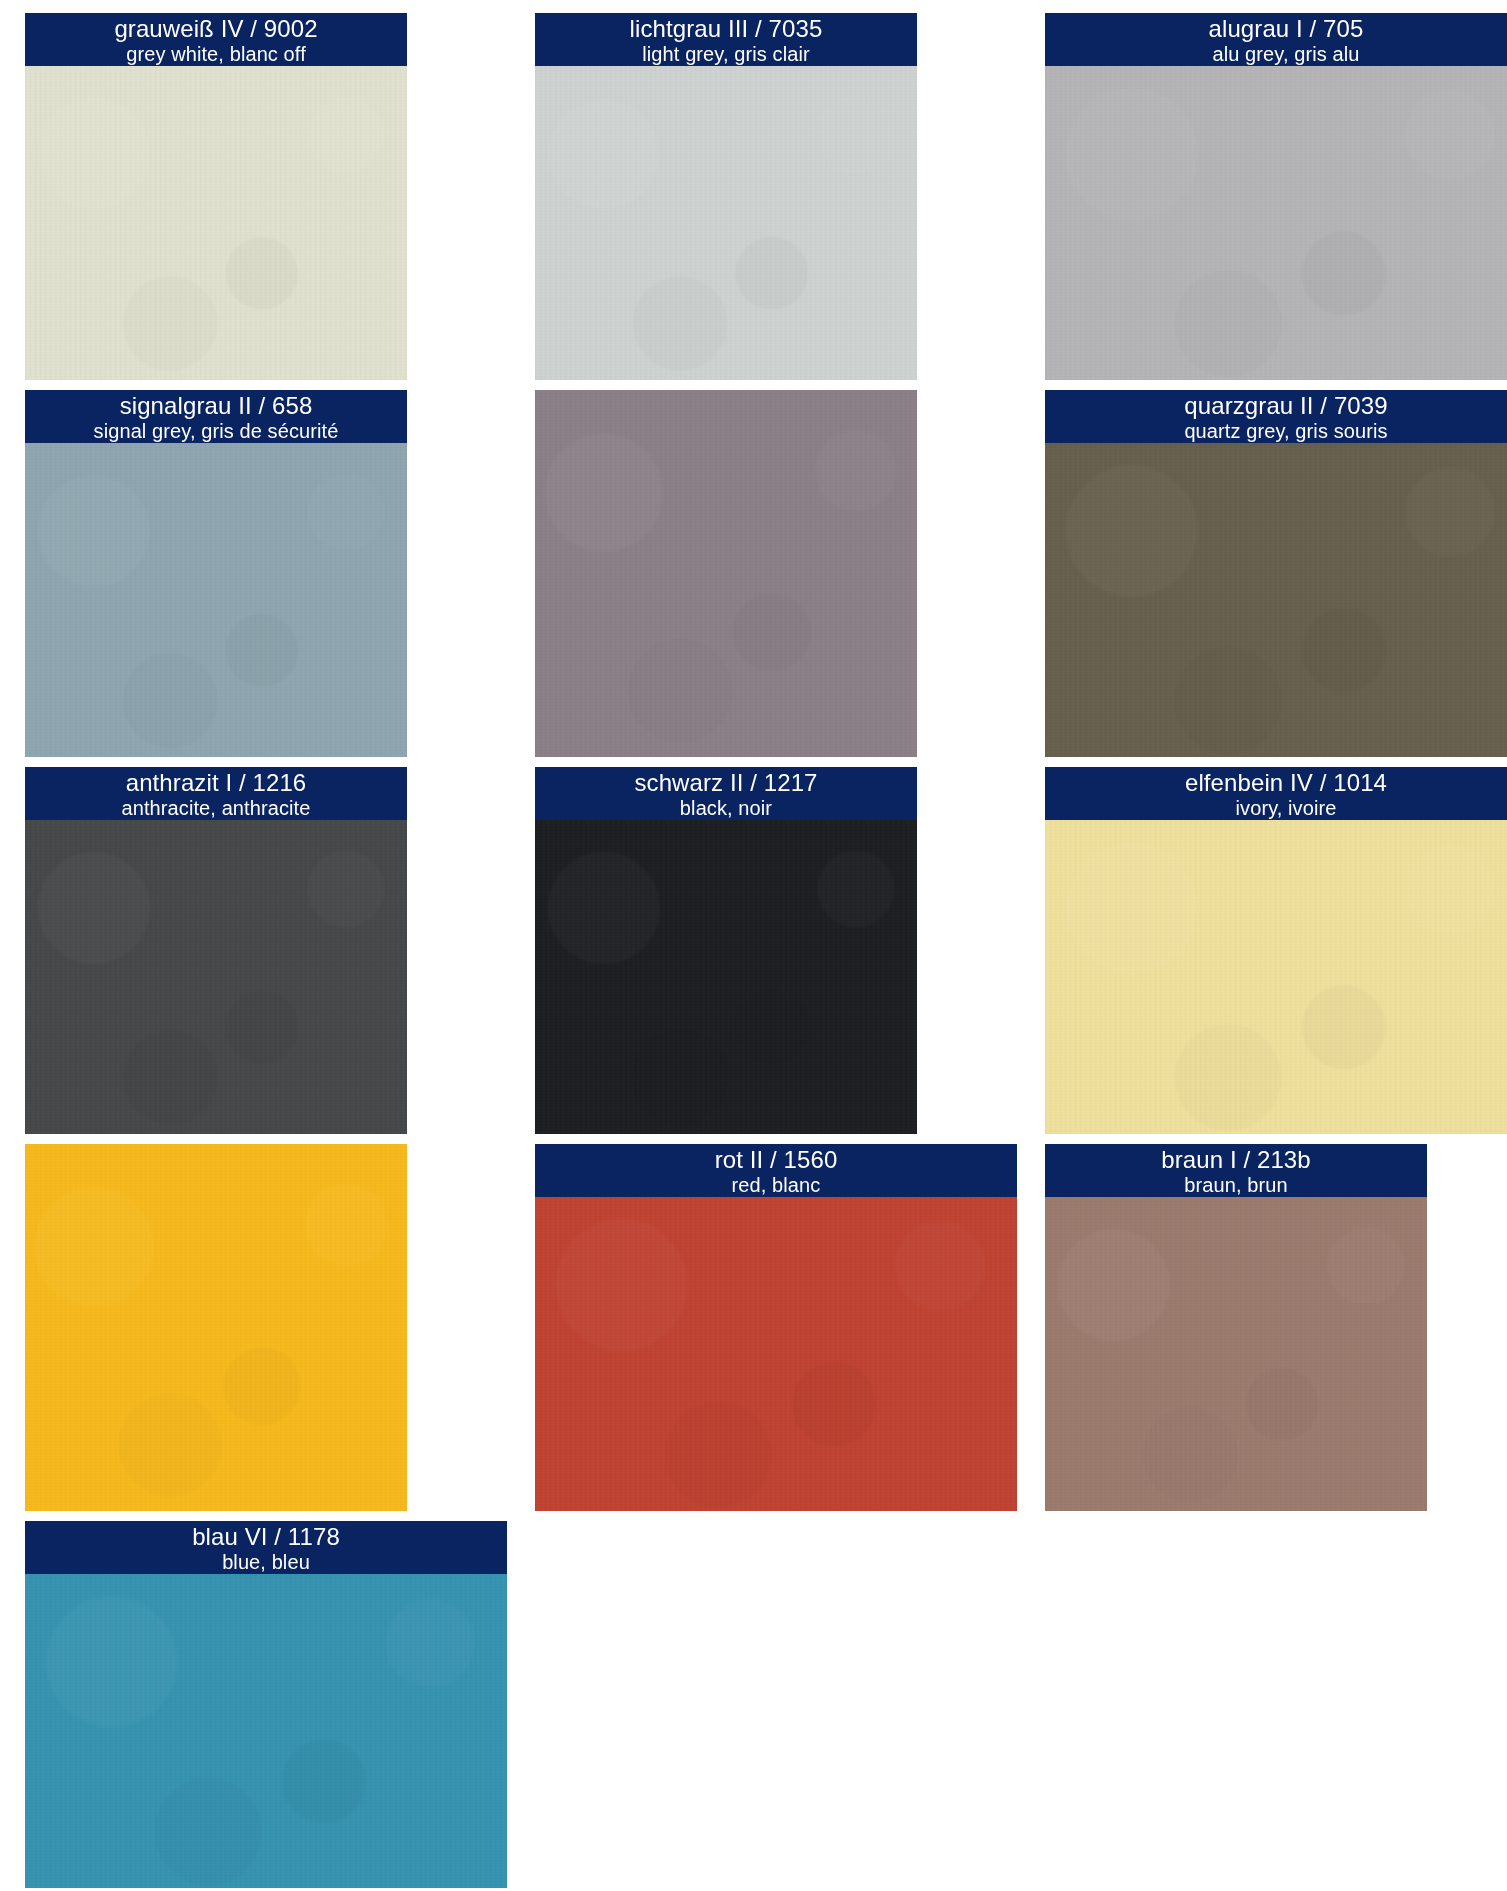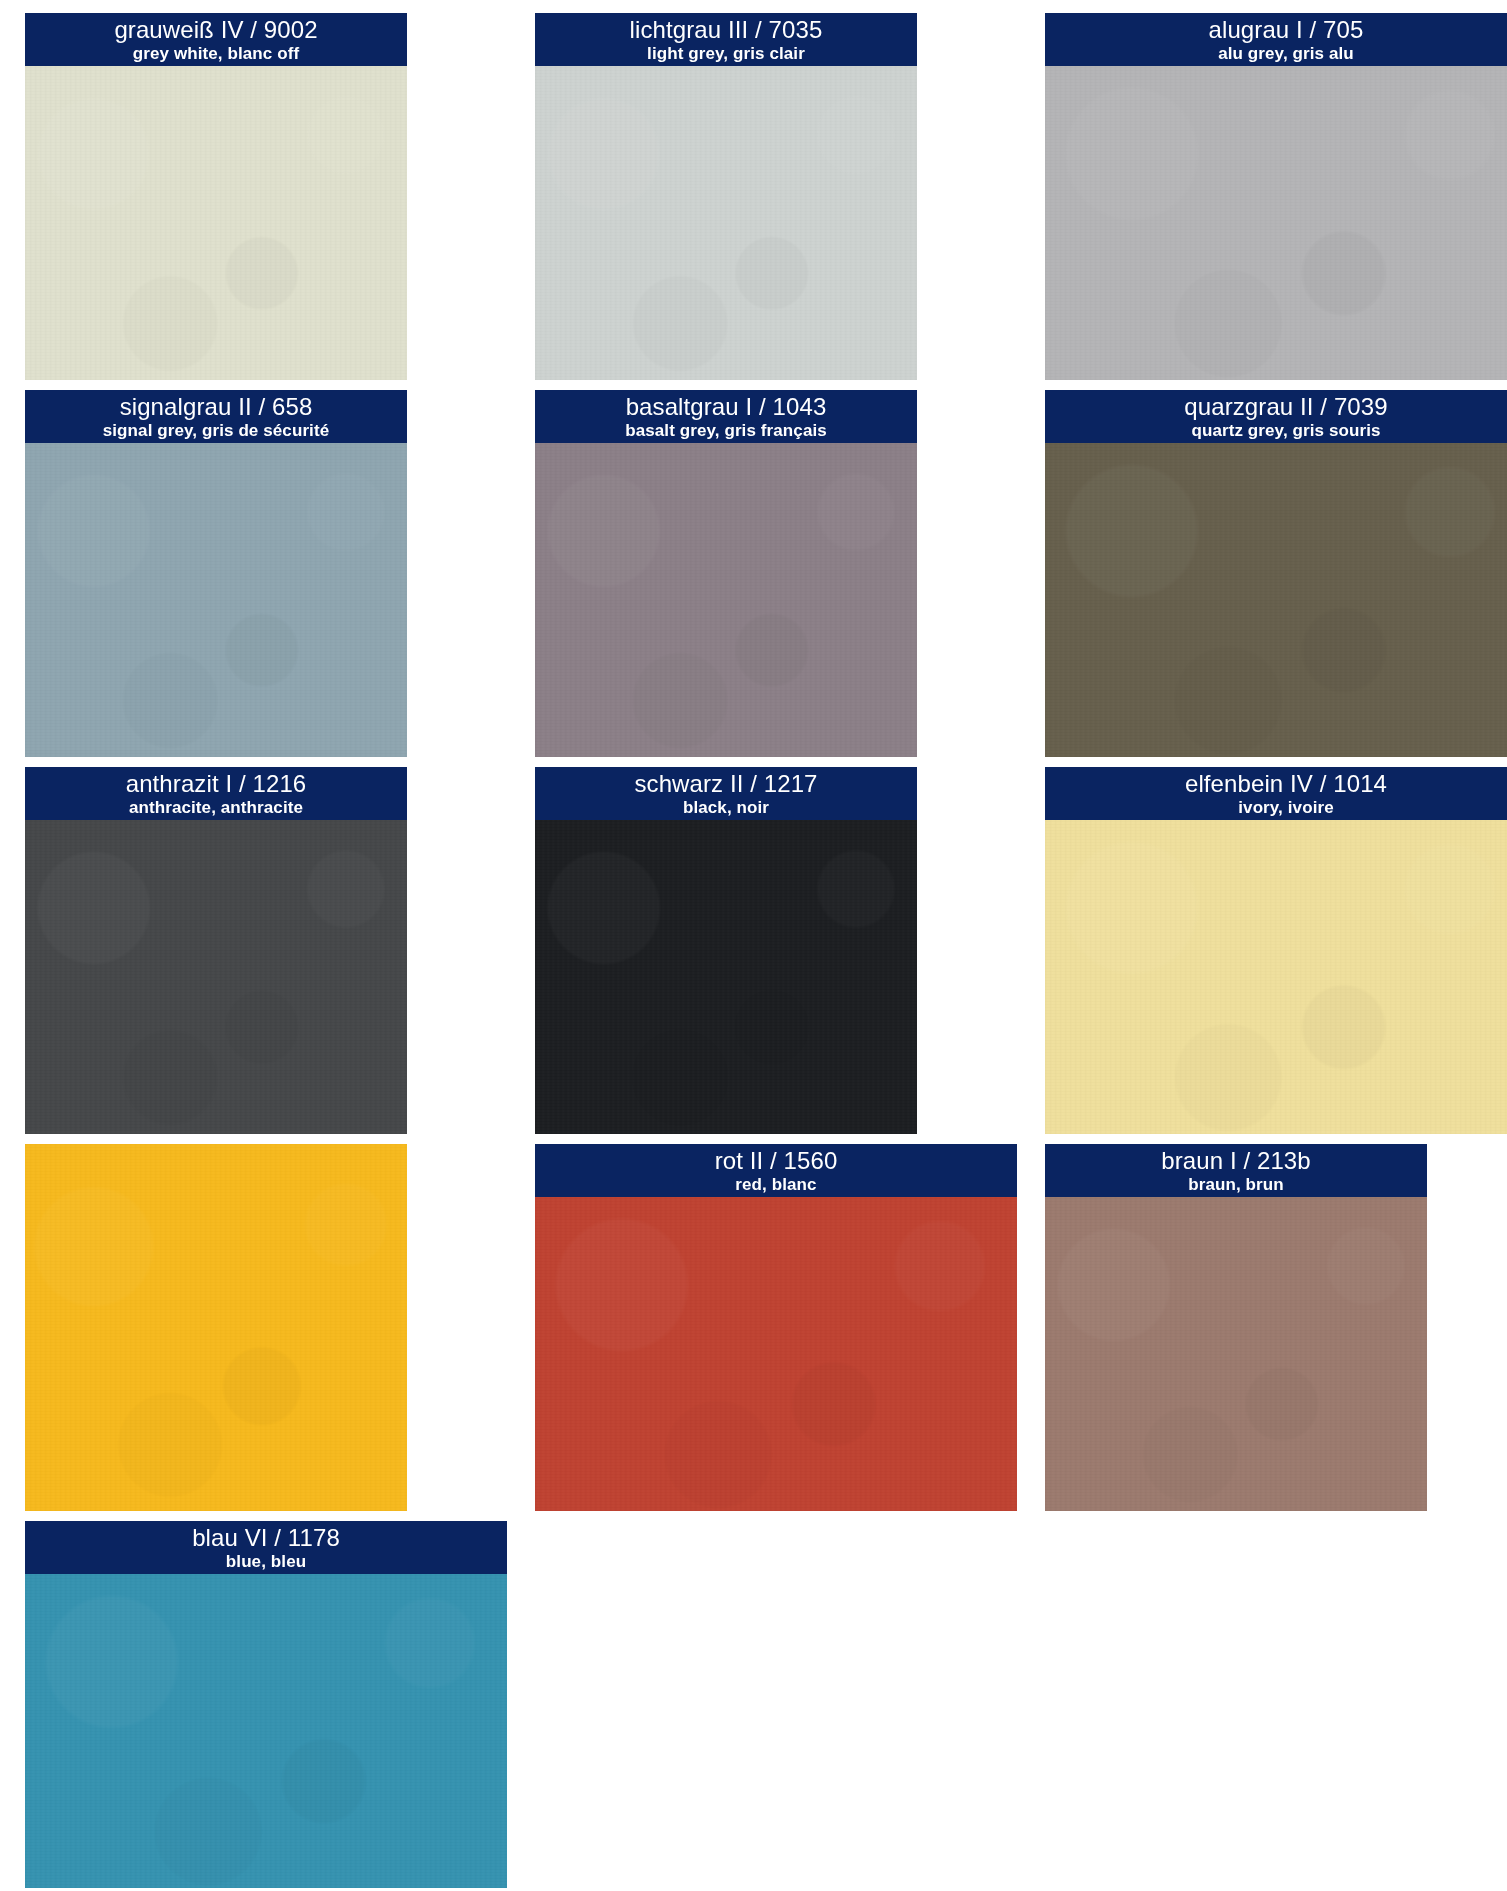--- a/index.html
+++ b/index.html
@@ -53,24 +53,23 @@
     box-sizing: border-box;
     padding-top: 1px;
   }
   .label .name {
     font-size: 24px;
     letter-spacing: 0.1px;
     white-space: nowrap;
     margin-bottom: 3px;
   }
   .label .sub {
-    font-size: 17px;
+    font-size: 20px;
     letter-spacing: 0.1px;
     white-space: nowrap;
-    font-weight: bold;
   }
   .swatch {
     flex: 1 1 auto;
     width: 100%;
     position: relative;
     background-repeat: repeat;
   }
   
   .swatch::after {
     content: "";
@@ -127,24 +126,20 @@
 
     <div class="cell">
       <div class="label">
         <span class="name">signalgrau II / 658</span>
         <span class="sub">signal grey, gris de sécurité</span>
       </div>
       <div class="swatch" style="background-color: rgb(142, 165, 176);"></div>
     </div>
 
     <div class="cell">
-      <div class="label">
-        <span class="name">basaltgrau I / 1043</span>
-        <span class="sub">basalt grey, gris français</span>
-      </div>
       <div class="swatch" style="background-color: rgb(139, 127, 135);"></div>
     </div>
 
     <div class="cell" style="width: 482px;">
       <div class="label">
         <span class="name">quarzgrau II / 7039</span>
         <span class="sub">quartz grey, gris souris</span>
       </div>
       <div class="swatch" style="background-color: rgb(102, 95, 76);"></div>
     </div>

